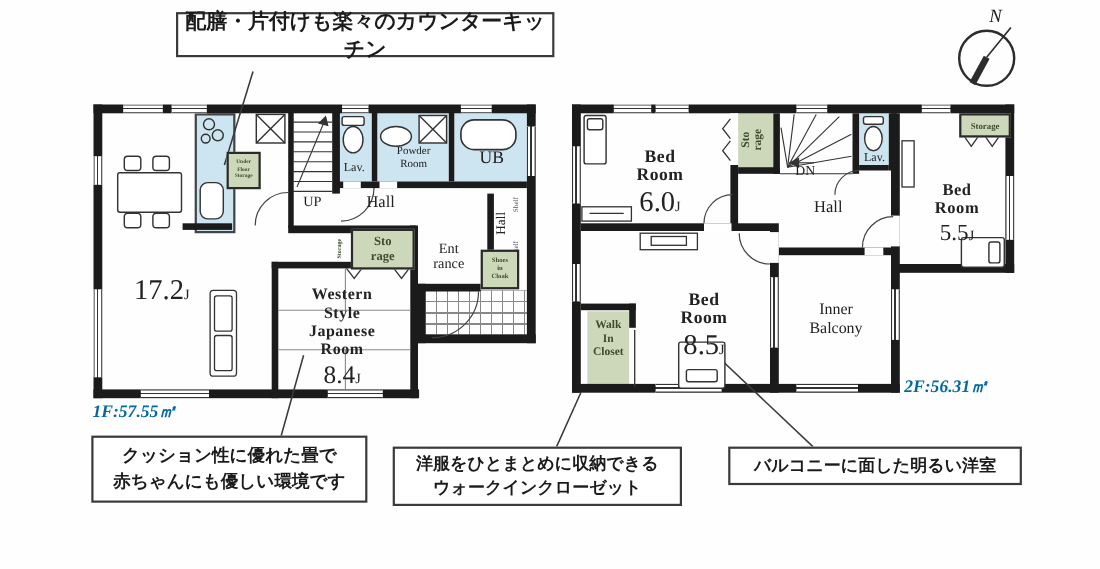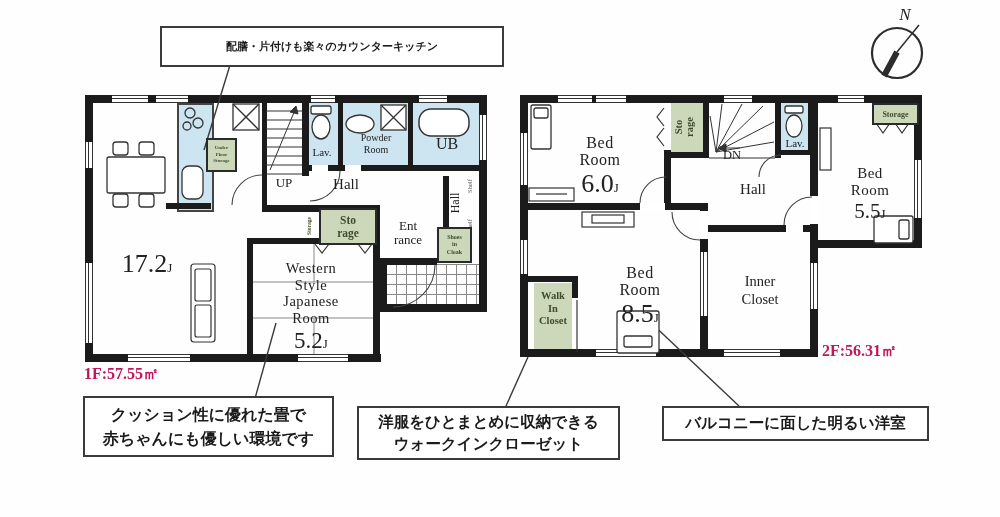--- a/index.html
+++ b/index.html
@@ -5,37 +5,37 @@
   html,body{margin:0;padding:0;background:#fff;}
   #canvas{position:relative;width:1000px;height:517px;background:#fefefe;font-family:"Liberation Serif",serif;overflow:hidden;}
   .w{position:absolute;background:#1b1b1b;z-index:2;}
   .floor-blue{position:absolute;background:#cde4f1;z-index:1;}
   .porch{position:absolute;z-index:1;background-image:repeating-linear-gradient(0deg,transparent 0 9px,#888 9px 10px),repeating-linear-gradient(90deg,transparent 0 9px,#888 9px 10px);}
   .winh{position:absolute;height:8px;background:linear-gradient(#fff 0 37%,#333 37% 56%,#fff 56% 100%);box-shadow:inset 0 1px 0 #333,inset 0 -1px 0 #333;z-index:3;}
   .winv{position:absolute;width:8px;background:linear-gradient(90deg,#fff 0 37%,#333 37% 56%,#fff 56% 100%);box-shadow:inset 1px 0 0 #333,inset -1px 0 0 #333;z-index:3;}
   .gap{position:absolute;background:#fff;z-index:3;}
   svg.overlay{position:absolute;left:0;top:0;z-index:4;pointer-events:none;}
   .lbl{position:absolute;z-index:5;color:#222;text-align:center;line-height:1.05;white-space:pre-line;}
-  .rname{font-size:16px;letter-spacing:0.5px;}
+  .rname{font-size:16px;letter-spacing:0.5px;font-weight:bold;}
   .rsize{margin-top:2px;}
   .sz{font-size:26px;margin-top:24px;}
   .un{font-size:13px;}
   .vlbl{position:absolute;z-index:5;color:#222;text-align:center;transform:rotate(-90deg);white-space:pre-line;line-height:1.0;}
   .gbox{position:absolute;background:#ccd8b9;border:2px solid #2a2a2a;z-index:5;color:#3d4c2d;font-weight:bold;text-align:center;white-space:pre-line;display:flex;align-items:center;justify-content:center;}
   .gfloor{position:absolute;background:#ccd8b9;z-index:1;}
   .jp{font-family:"Liberation Sans",sans-serif;font-weight:700;color:#1b1b1b;}
   .abox{position:absolute;border:2px solid #3a3a3a;background:#fff;z-index:6;display:flex;align-items:center;justify-content:center;text-align:center;white-space:pre-line;}
-  .area-lbl{position:absolute;z-index:5;color:#be185d;font-weight:bold;}
+  .area-lbl{position:absolute;z-index:5;color:#0369a1;font-weight:bold;font-style:italic;}
 </style>
 </head>
 <body>
 
 <div id="canvas">
 
-  <div class="abox jp" style="left:160px;top:26px;width:340px;height:37px;font-size:11px;">配膳・片付けも楽々のカウンターキッチン</div>
+  <div class="abox jp" style="left:160px;top:11px;width:340px;height:37px;font-size:19px;">配膳・片付けも楽々のカウンターキッチン</div>
   <div class="abox jp" style="left:83px;top:396px;width:247px;height:57px;font-size:16px;line-height:1.45;">クッション性に優れた畳で
 赤ちゃんにも優しい環境です</div>
   <div class="abox jp" style="left:662px;top:406px;width:263px;height:31px;font-size:15.5px;">バルコニーに面した明るい洋室</div>
   <div class="abox jp" style="left:357px;top:406px;width:259px;height:50px;font-size:15.5px;line-height:1.45;">洋服をひとまとめに収納できる
 ウォークインクローゼット</div>
 
   <div class="lbl" style="left:893px;top:6px;width:24px;font-size:17px;font-style:italic;">N</div>
 
   <div class="floor-blue" style="left:177px;top:103px;width:33px;height:105px;border:2px solid #444;z-index:1;"></div>
   <div class="floor-blue" style="left:307px;top:103px;width:31px;height:62px;"></div>
@@ -260,21 +260,21 @@
   </svg>
 
   <div class="lbl" style="left:88px;top:231px;width:118px;">
     <div class="rsize"><span class="sz">17.2</span><span class="un">J</span></div>
   </div>
   <div class="lbl" style="left:248px;top:243px;width:126px;">
     <span class="rname" style="font-size:14.5px;">Western
 Style
 Japanese
 Room</span>
-    <div class="rsize"><span class="sz" style="font-size:23px;">5.2</span><span class="un">J</span></div>
+    <div class="rsize"><span class="sz" style="font-size:23px;">8.4</span><span class="un">J</span></div>
   </div>
   <div class="lbl" style="left:264px;top:176px;width:40px;font-size:13px;">UP</div>
   <div class="lbl" style="left:316px;top:177px;width:60px;font-size:15px;">Hall</div>
   <div class="lbl" style="left:303px;top:147px;width:38px;font-size:11px;">Lav.</div>
   <div class="lbl" style="left:342px;top:132px;width:68px;font-size:10px;line-height:1.15;">Powder
 Room</div>
   <div class="lbl" style="left:420px;top:136px;width:54px;font-size:16px;">UB</div>
   <div class="lbl" style="left:380px;top:219px;width:56px;font-size:13px;">Ent
 rance</div>
   <div class="vlbl" style="left:434px;top:196px;width:44px;height:14px;font-size:12px;">Hall</div>
@@ -309,16 +309,16 @@
   <div class="vlbl" style="left:663px;top:114px;width:48px;height:26px;font-size:10.5px;color:#3d4c2d;font-weight:bold;">Sto
 rage</div>
   <div class="gbox" style="left:872px;top:103px;width:43px;height:18px;font-size:8px;">Storage</div>
   <div class="lbl" style="left:709px;top:149px;width:46px;font-size:12.5px;">DN</div>
   <div class="lbl" style="left:725px;top:182px;width:56px;font-size:15px;">Hall</div>
   <div class="lbl" style="left:779px;top:138px;width:32px;font-size:11px;">Lav.</div>
   <div class="lbl" style="left:534px;top:290px;width:38px;font-size:10.5px;color:#3d4c2d;font-weight:bold;line-height:1.2;">Walk
 In
 Closet</div>
   <div class="lbl" style="left:715px;top:272px;width:90px;font-size:14.5px;line-height:1.25;">Inner
-Closet</div>
+Balcony</div>
   <div class="area-lbl" style="left:822px;top:341px;font-size:16px;">2F:56.31㎡</div>
 
 </div>
 
 </body></html>

